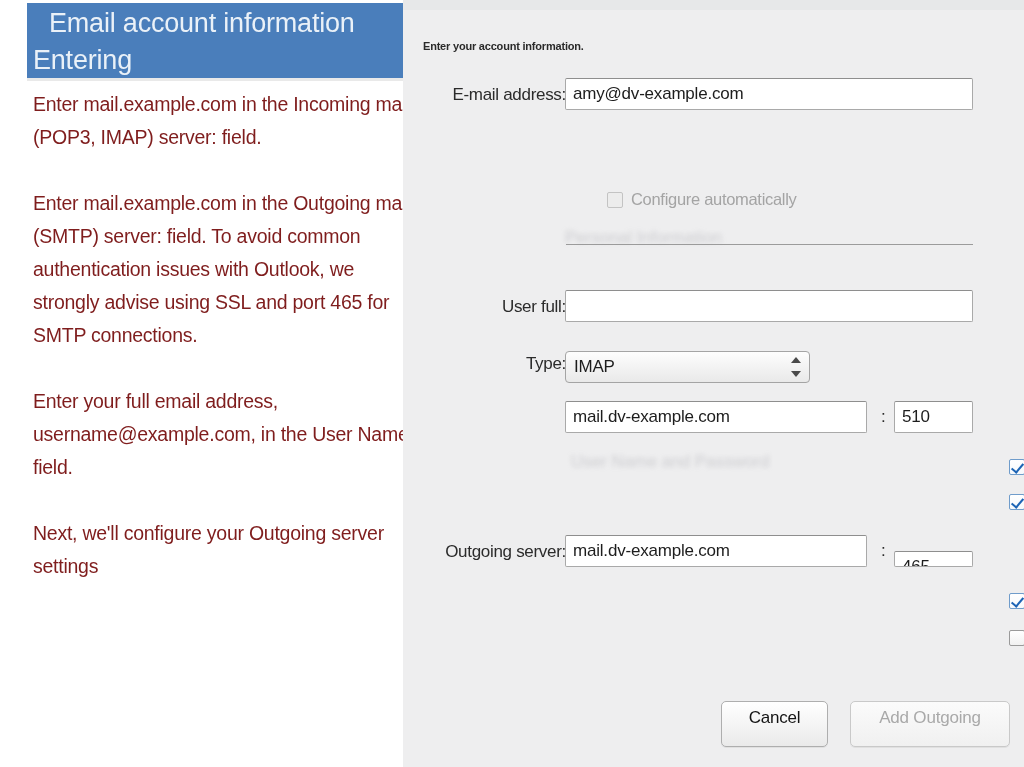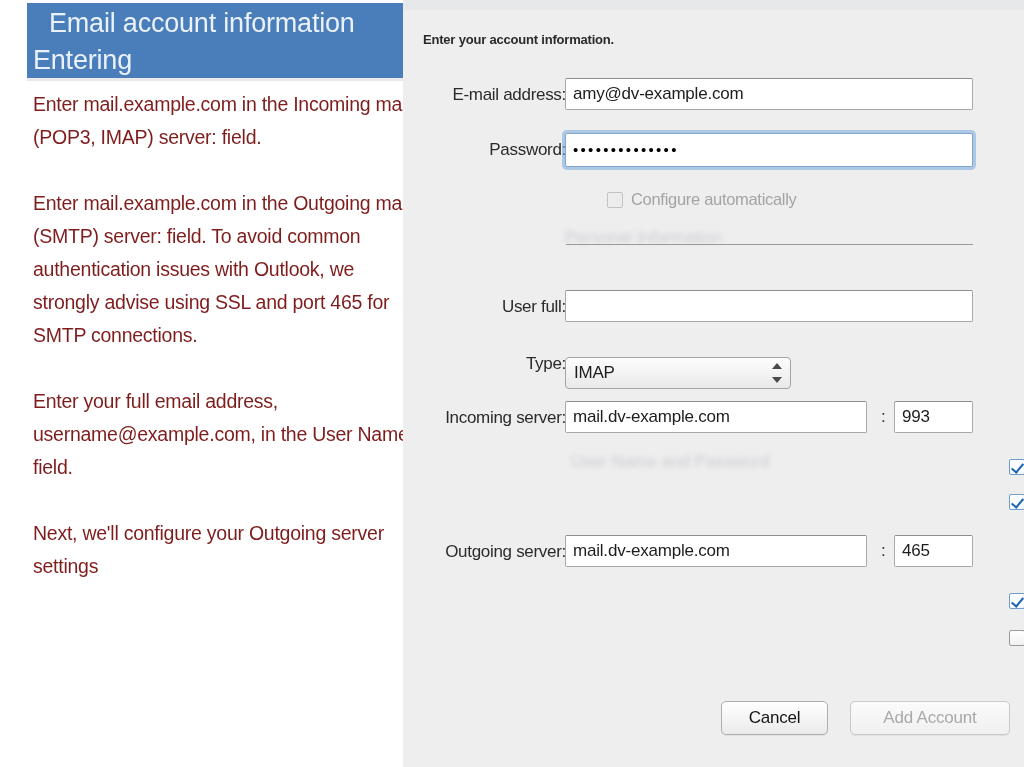--- a/index.html
+++ b/index.html
@@ -93,22 +93,22 @@
     font-size: 17px;
     font-family: "Liberation Sans", sans-serif;
     filter: blur(2.6px);
     white-space: nowrap;
     user-select: none;
   }
 
   .dlg-heading {
     position: absolute;
     left: 20px;
-    top: 32px;
-    font-size: 13px;
+    top: 40px;
+    font-size: 11px;
     font-weight: bold;
     color: #2a2a2a;
     letter-spacing: -0.2px;
     white-space: nowrap;
   }
 
   .row {
     position: absolute;
     left: 0;
     width: 621px;
@@ -244,21 +244,21 @@
   .colon {
     position: absolute;
     font-size: 17px;
     color: #2b2b2b;
     line-height: 32px;
   }
 
   .btn {
     position: absolute;
     box-sizing: border-box;
-    height: 34px;
+    height: 46px;
     border: 1px solid #aeaeae;
     border-radius: 5px;
     background: linear-gradient(#ffffff, #eaeaea);
     font-size: 17px;
     color: #141414;
     text-align: center;
     line-height: 32px;
     letter-spacing: -0.2px;
     box-shadow: 0 1px 0 rgba(0,0,0,0.06);
   }
@@ -293,79 +293,74 @@
     <div class="ghost" style="left:162px; top:228px;">Personal Information</div>
     <div class="ghost" style="left:168px; top:452px;">User Name and Password</div>
 
     <div class="dlg-heading">Enter your account information.</div>
 
     <div class="row" style="top:78px;">
       <div class="fld-label" style="right:458px;">E-mail address:</div>
       <div class="textbox" style="left:162px; top:0; width:408px; height:32px;">amy@dv-example.com</div>
     </div>
 
-    <div class="row" style="top:133px;">
-      <div class="fld-label" style="right:458px;">Password:</div>
-      <div class="textbox focused dots" style="left:162px; top:0; width:408px; height:34px;">••••••••••••••</div>
-    </div>
 
     <div class="checkrow" style="left:163px; top:190px;">
       <span class="checkbox disabled"></span>
       <span class="check-label disabled">Configure automatically</span>
     </div>
 
     <div class="divider" style="left:163px; top:244px; width:407px;"></div>
 
     <div class="row" style="top:290px;">
       <div class="fld-label" style="right:458px;">User full:</div>
       <div class="textbox" style="left:162px; top:0; width:408px; height:32px;"></div>
     </div>
 
     <div class="row" style="top:347px;">
       <div class="fld-label" style="right:458px;">Type:</div>
-      <div class="select" style="left:162px; top:10px; width:226px; height:32px;">
+      <div class="select" style="left:162px; top:4px; width:245px; height:32px;">
         <span>IMAP</span>
         <span class="stepper">
           <span class="tri up"></span>
           <span class="tri down"></span>
         </span>
       </div>
     </div>
 
     <div class="row" style="top:401px;">
-      <div class="fld-label" style="right:458px;">Incoming server:</div>
       <div class="textbox" style="left:162px; top:0; width:302px; height:32px;">mail.dv-example.com</div>
       <div class="colon" style="left:478px; top:0;">:</div>
-      <div class="textbox" style="left:491px; top:0; width:79px; height:32px;">993</div>
+      <div class="textbox" style="left:491px; top:0; width:79px; height:32px;">510</div>
     </div>
 
     <div class="checkrow" style="left:565px; top:457px;">
       <span class="checkbox checked"></span>
       <span class="check-label">Override default port</span>
     </div>
 
     <div class="checkrow" style="left:565px; top:492px;">
       <span class="checkbox checked"></span>
       <span class="check-label">Use SSL to connect (recommended)</span>
     </div>
 
     <div class="row" style="top:535px;">
       <div class="fld-label" style="right:458px;">Outgoing server:</div>
       <div class="textbox" style="left:162px; top:0; width:302px; height:32px;">mail.dv-example.com</div>
       <div class="colon" style="left:478px; top:0;">:</div>
-      <div class="textbox" style="left:491px; top:0; width:79px; height:32px;">465</div>
+      <div class="textbox" style="left:491px; top:16px; width:79px; height:16px;">465</div>
     </div>
 
     <div class="checkrow" style="left:565px; top:591px;">
       <span class="checkbox checked"></span>
       <span class="check-label">Override default port</span>
     </div>
 
     <div class="checkrow" style="left:565px; top:628px;">
       <span class="checkbox"></span>
       <span class="check-label">Use SSL to connect (recommended)</span>
     </div>
 
     <div class="btn" style="left:318px; top:701px; width:107px;">Cancel</div>
-    <div class="btn disabled" style="left:447px; top:701px; width:160px;">Add Account</div>
+    <div class="btn disabled" style="left:447px; top:701px; width:160px;">Add Outgoing</div>
 
   </div>
 </div>
 
 </body></html>

